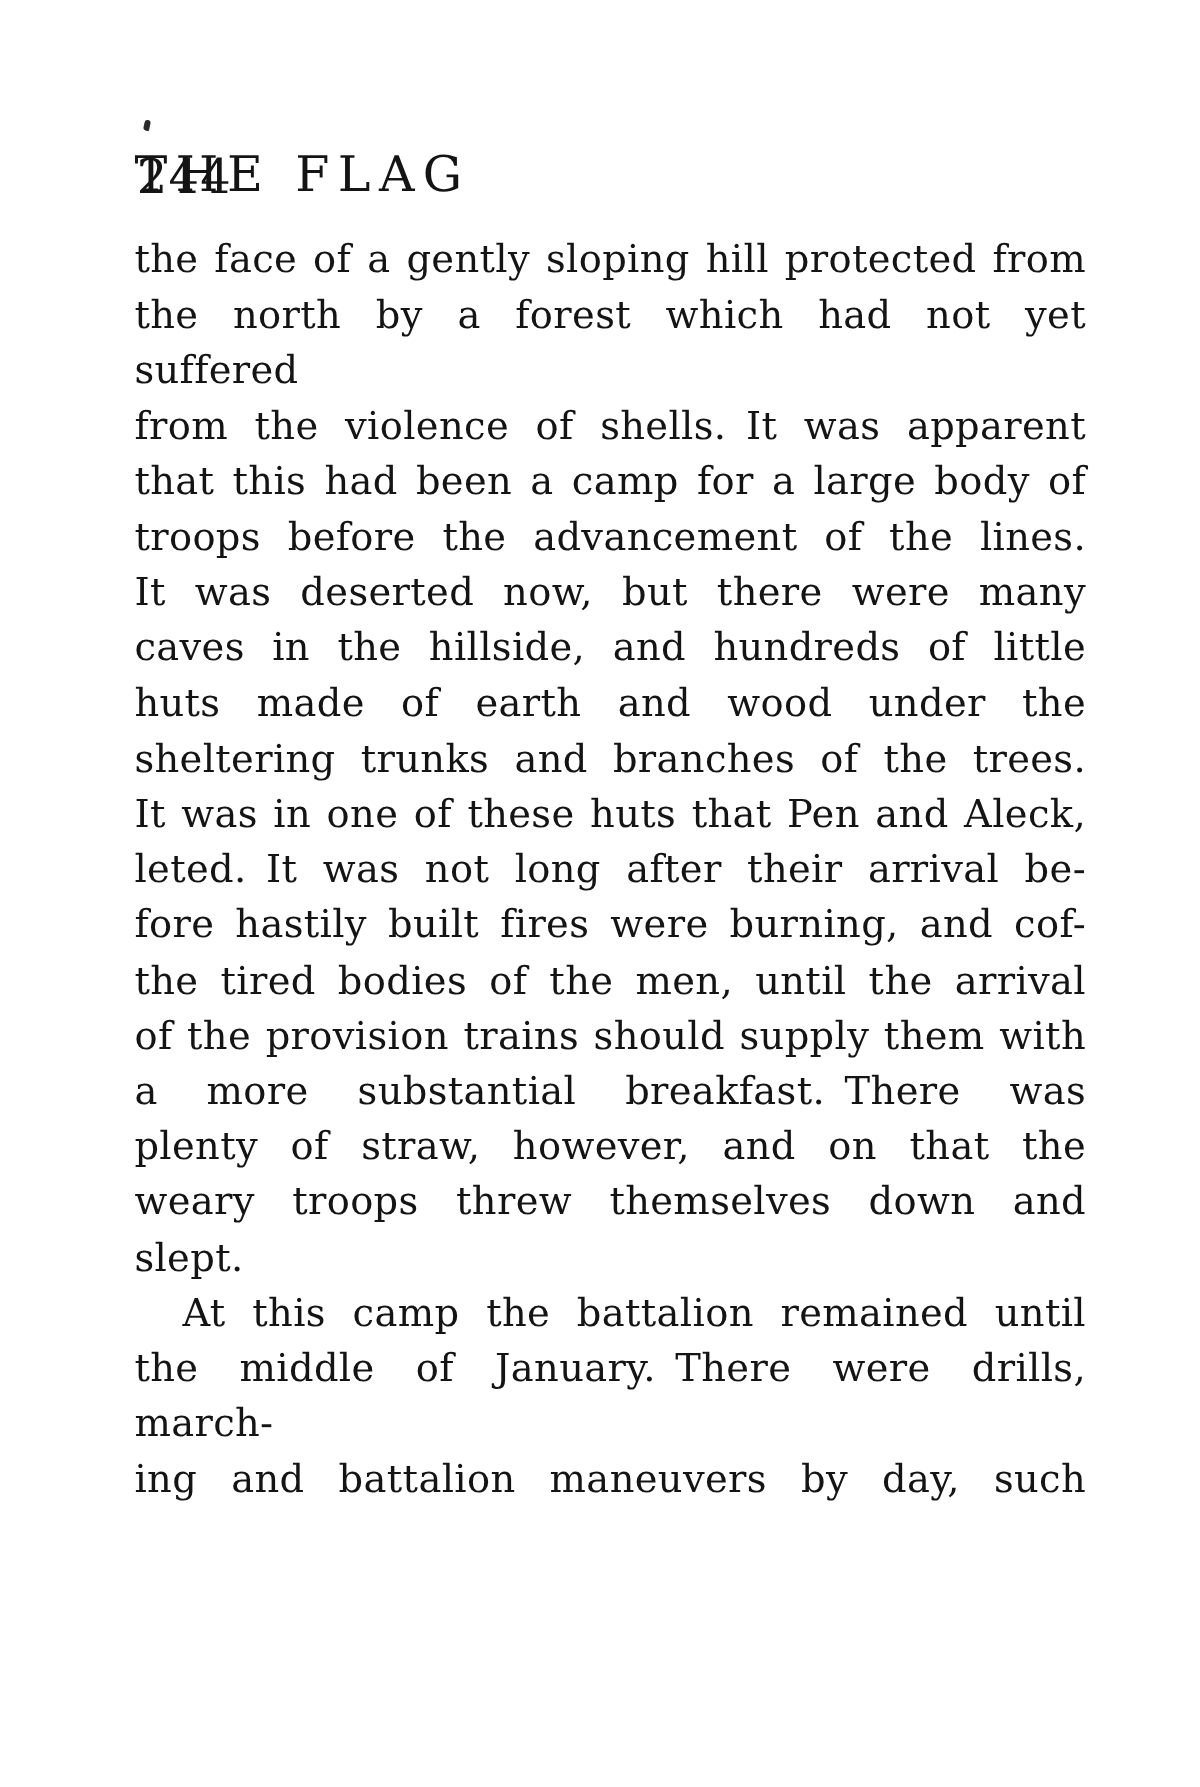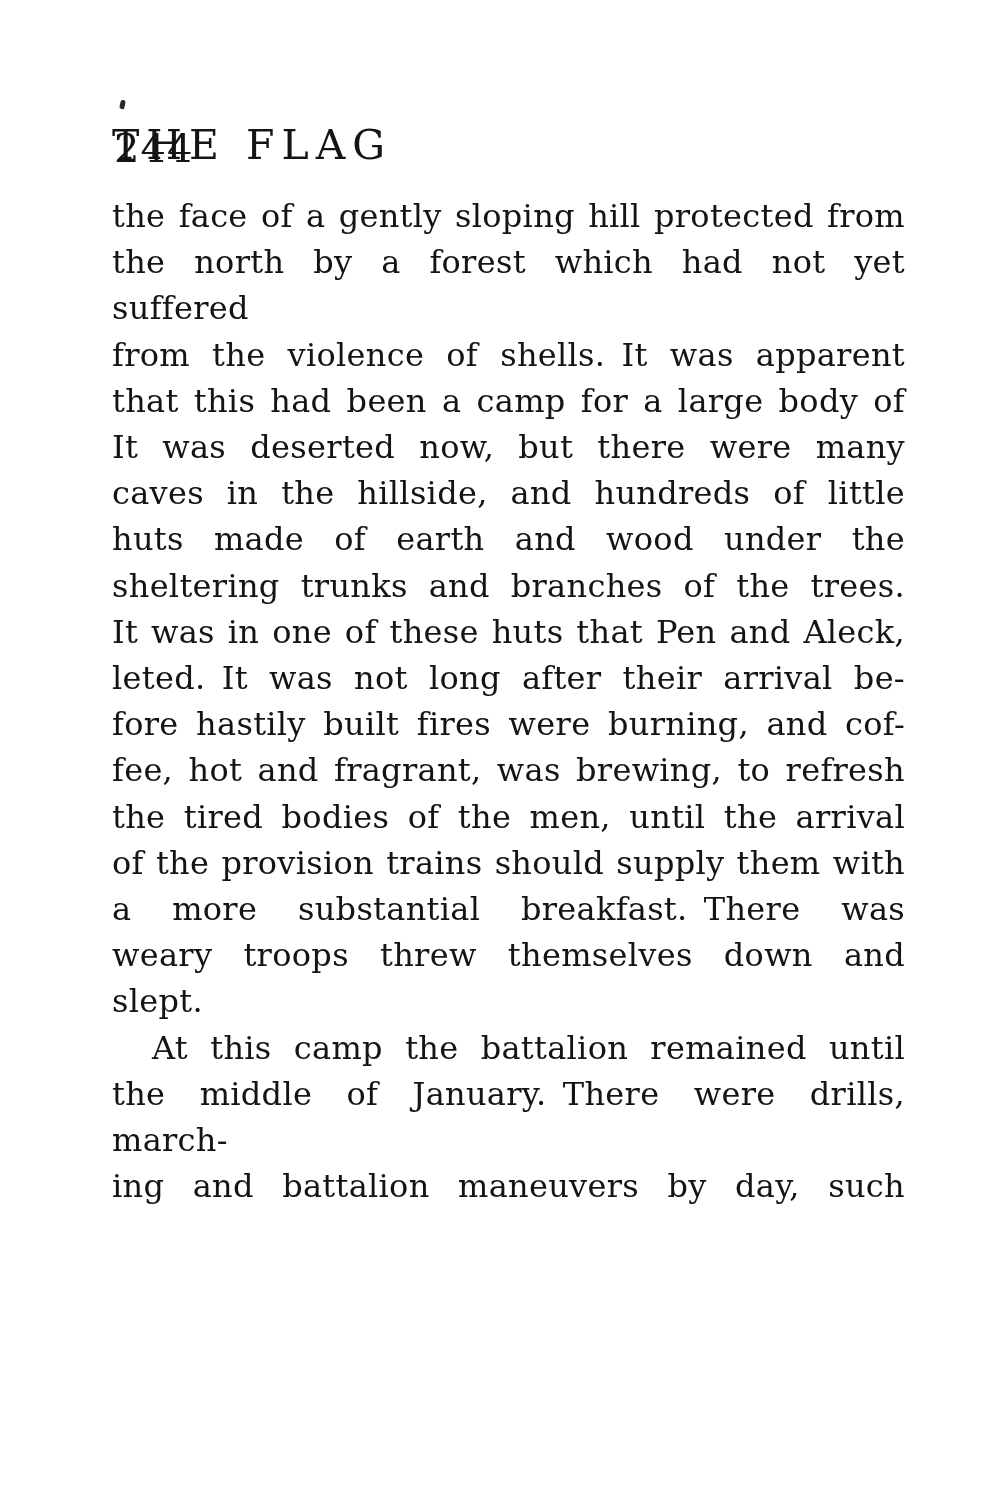--- a/index.html
+++ b/index.html
@@ -75,31 +75,32 @@
   <header class="page-header">
     <span class="page-number">244</span>
     <h1 class="page-title">THE FLAG</h1>
   </header>
   <main class="page-text">
       <div class="paragraph">
         <div class="line">the face of a gently sloping hill protected from</div>
         <div class="line">the north by a forest which had not yet suffered</div>
         <div class="line">from the violence of shells. It was apparent</div>
         <div class="line">that this had been a camp for a large body of</div>
+        <div class="line">troops before the advancement of the lines.</div>
         <div class="line">It was deserted now, but there were many</div>
         <div class="line">caves in the hillside, and hundreds of little</div>
         <div class="line">huts made of earth and wood under the</div>
         <div class="line">sheltering trunks and branches of the trees.</div>
         <div class="line">It was in one of these huts that Pen and Aleck,</div>
         <div class="line">leted. It was not long after their arrival be-</div>
         <div class="line">fore hastily built fires were burning, and cof-</div>
-        <div class="line">fee, hot and fragrant, was brewing, to refresh</div>
         <div class="line">the tired bodies of the men, until the arrival</div>
         <div class="line">of the provision trains should supply them with</div>
         <div class="line">a more substantial breakfast. There was</div>
+        <div class="line">plenty of straw, however, and on that the</div>
         <div class="line">weary troops threw themselves down and</div>
         <div class="line end">slept.</div>
       </div>
       <div class="paragraph">
         <div class="line indent">At this camp the battalion remained until</div>
         <div class="line">the middle of January. There were drills, march-</div>
         <div class="line">ing and battalion maneuvers by day, such</div>
       </div>
     </main>
 </div>

